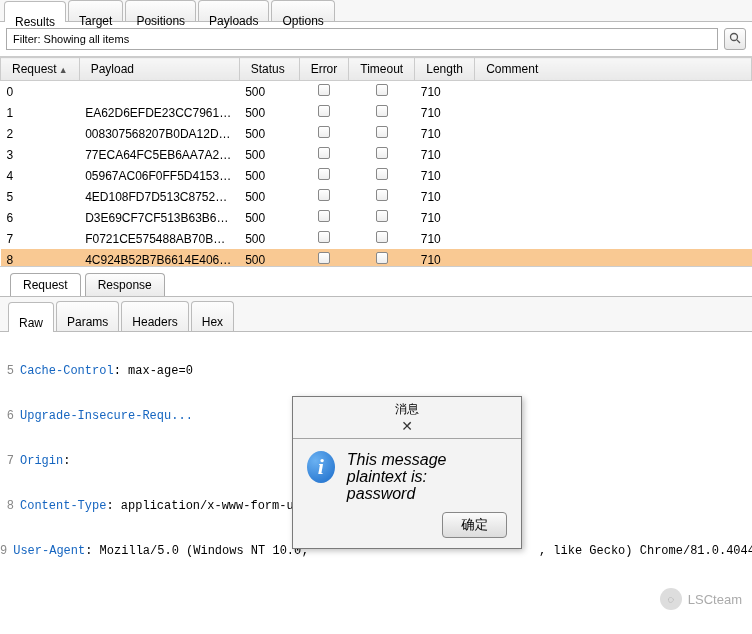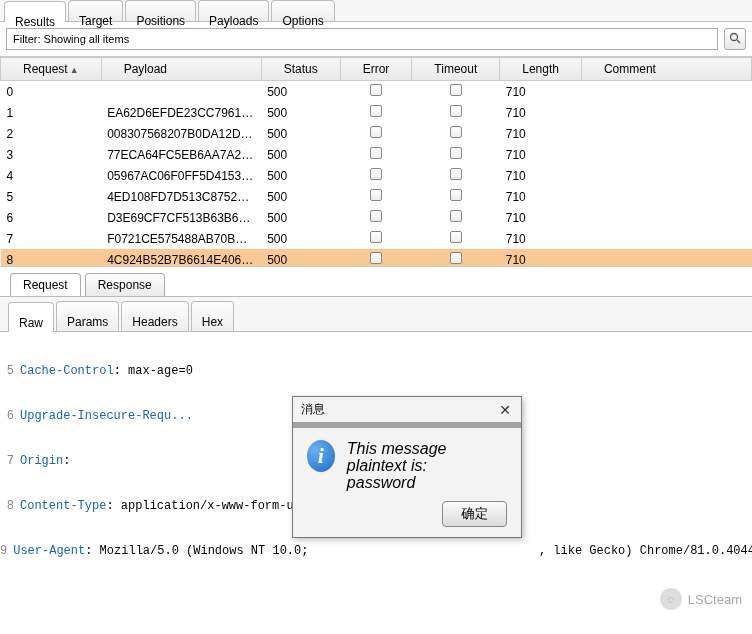--- a/index.html
+++ b/index.html
@@ -60,21 +60,21 @@
     background: linear-gradient(#fdfdfd,#e8e8e8);
     display:flex;align-items:center;justify-content:center;
   }
 
   
   .table-wrap { border-bottom:1px solid #ccc; height:210px; overflow:hidden;}
   table { border-collapse: collapse; width: 100%; }
   thead th {
     text-align: left;
     font-weight: normal;
-    padding: 4px 22px;
+    padding: 4px 11px;
     background: linear-gradient(#f7f7f7,#e9e9e9);
     border: 1px solid #ccc;
     font-size: 12px;
   }
   tbody td {
     padding: 3px 6px;
     font-size: 12px;
     white-space: nowrap;
     overflow: hidden;
     text-overflow: ellipsis;
@@ -146,21 +146,22 @@
     left: 292px; top: 396px;
     width: 230px;
     border: 1px solid #7a7a7a;
     background: #f3f3f3;
     box-shadow: 2px 2px 6px rgba(0,0,0,0.25);
   }
   .dlg-title {
     display:flex; justify-content:space-between; align-items:center;
     padding: 4px 8px;
     font-size: 12px;
-    border-bottom:6px solid #a3a3a3;
+    border-bottom:1px solid #a3a3a3;
+    flex-direction:column;
   }
   .dlg-close {
     width:16px;height:16px;
     display:flex;align-items:center;justify-content:center;
     cursor:pointer;
     font-size:14px;color:#333;
   }
   .dlg-body { display:flex; padding: 12px 14px 6px 14px; gap:12px; align-items:flex-start;}
   .info-icon {
     width:32px;height:32px;border-radius:50%;

